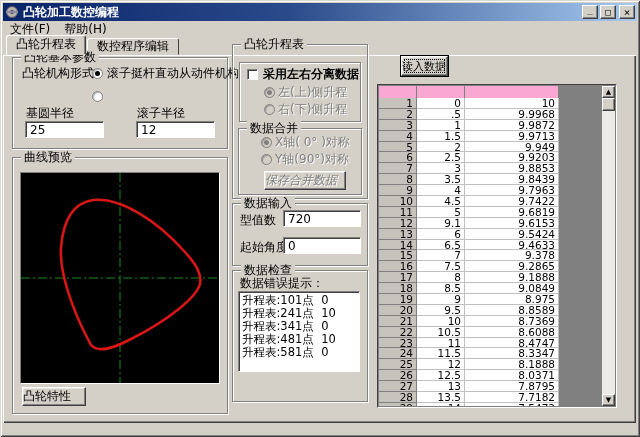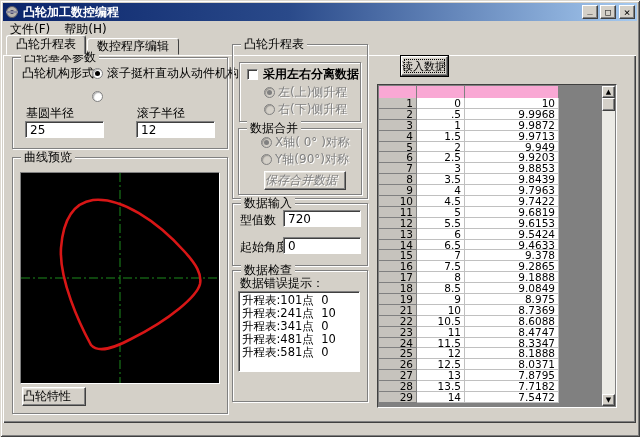--- a/index.html
+++ b/index.html
@@ -243,21 +243,21 @@
             <div class="gcell data c2">4.5</div>
             <div class="gcell data c3">9.7422</div>
           </div>
           <div class="grow">
             <div class="gcell fix c1">11</div>
             <div class="gcell data c2">5</div>
             <div class="gcell data c3">9.6819</div>
           </div>
           <div class="grow">
             <div class="gcell fix c1">12</div>
-            <div class="gcell data c2">5.5</div>
+            <div class="gcell data c2">9.1</div>
             <div class="gcell data c3">9.6153</div>
           </div>
           <div class="grow">
             <div class="gcell fix c1">13</div>
             <div class="gcell data c2">6</div>
             <div class="gcell data c3">9.5424</div>
           </div>
           <div class="grow">
             <div class="gcell fix c1">14</div>
             <div class="gcell data c2">6.5</div>
@@ -280,20 +280,25 @@
           </div>
           <div class="grow">
             <div class="gcell fix c1">18</div>
             <div class="gcell data c2">8.5</div>
             <div class="gcell data c3">9.0849</div>
           </div>
           <div class="grow">
             <div class="gcell fix c1">19</div>
             <div class="gcell data c2">9</div>
             <div class="gcell data c3">8.975</div>
+          </div>
+          <div class="grow">
+            <div class="gcell fix c1">20</div>
+            <div class="gcell data c2">9.5</div>
+            <div class="gcell data c3">8.8589</div>
           </div>
           <div class="grow">
             <div class="gcell fix c1">21</div>
             <div class="gcell data c2">10</div>
             <div class="gcell data c3">8.7369</div>
           </div>
           <div class="grow">
             <div class="gcell fix c1">22</div>
             <div class="gcell data c2">10.5</div>
             <div class="gcell data c3">8.6088</div>

